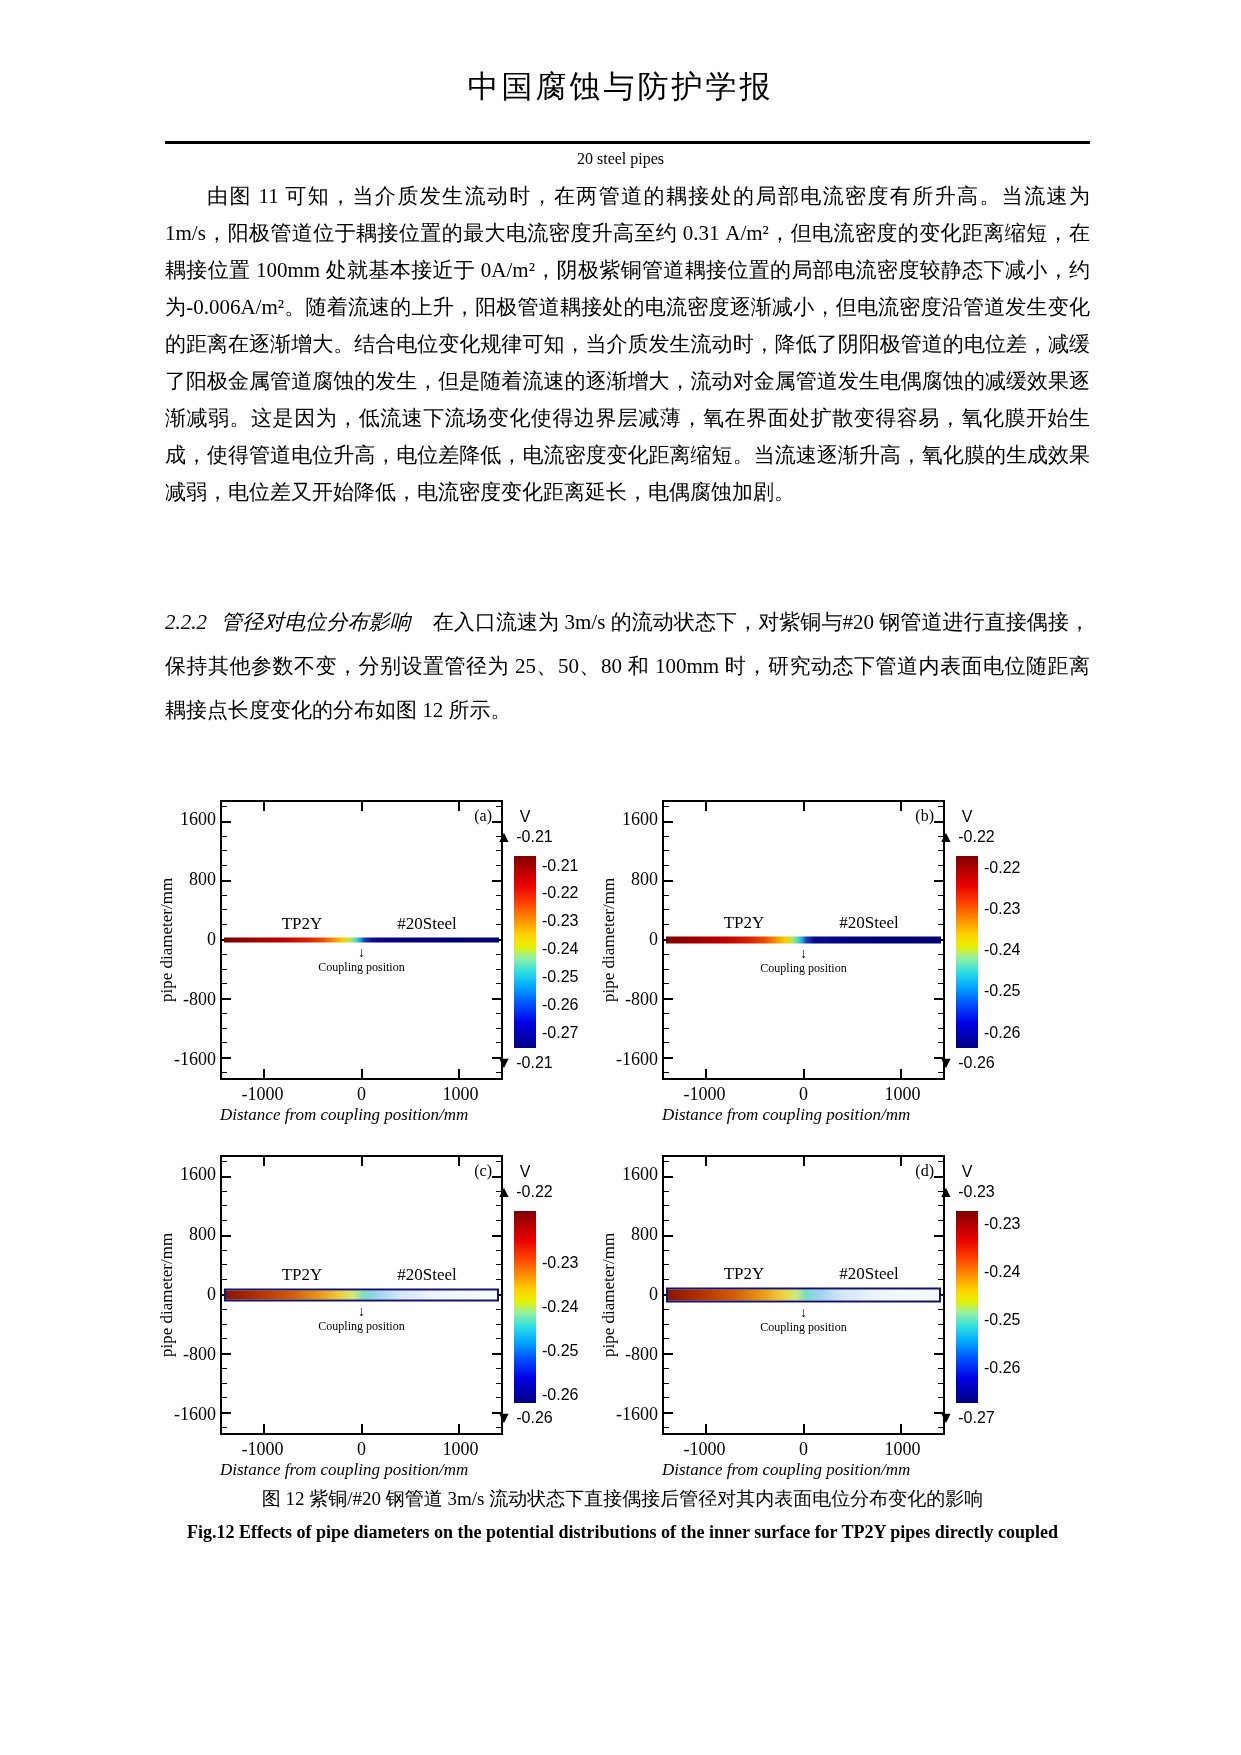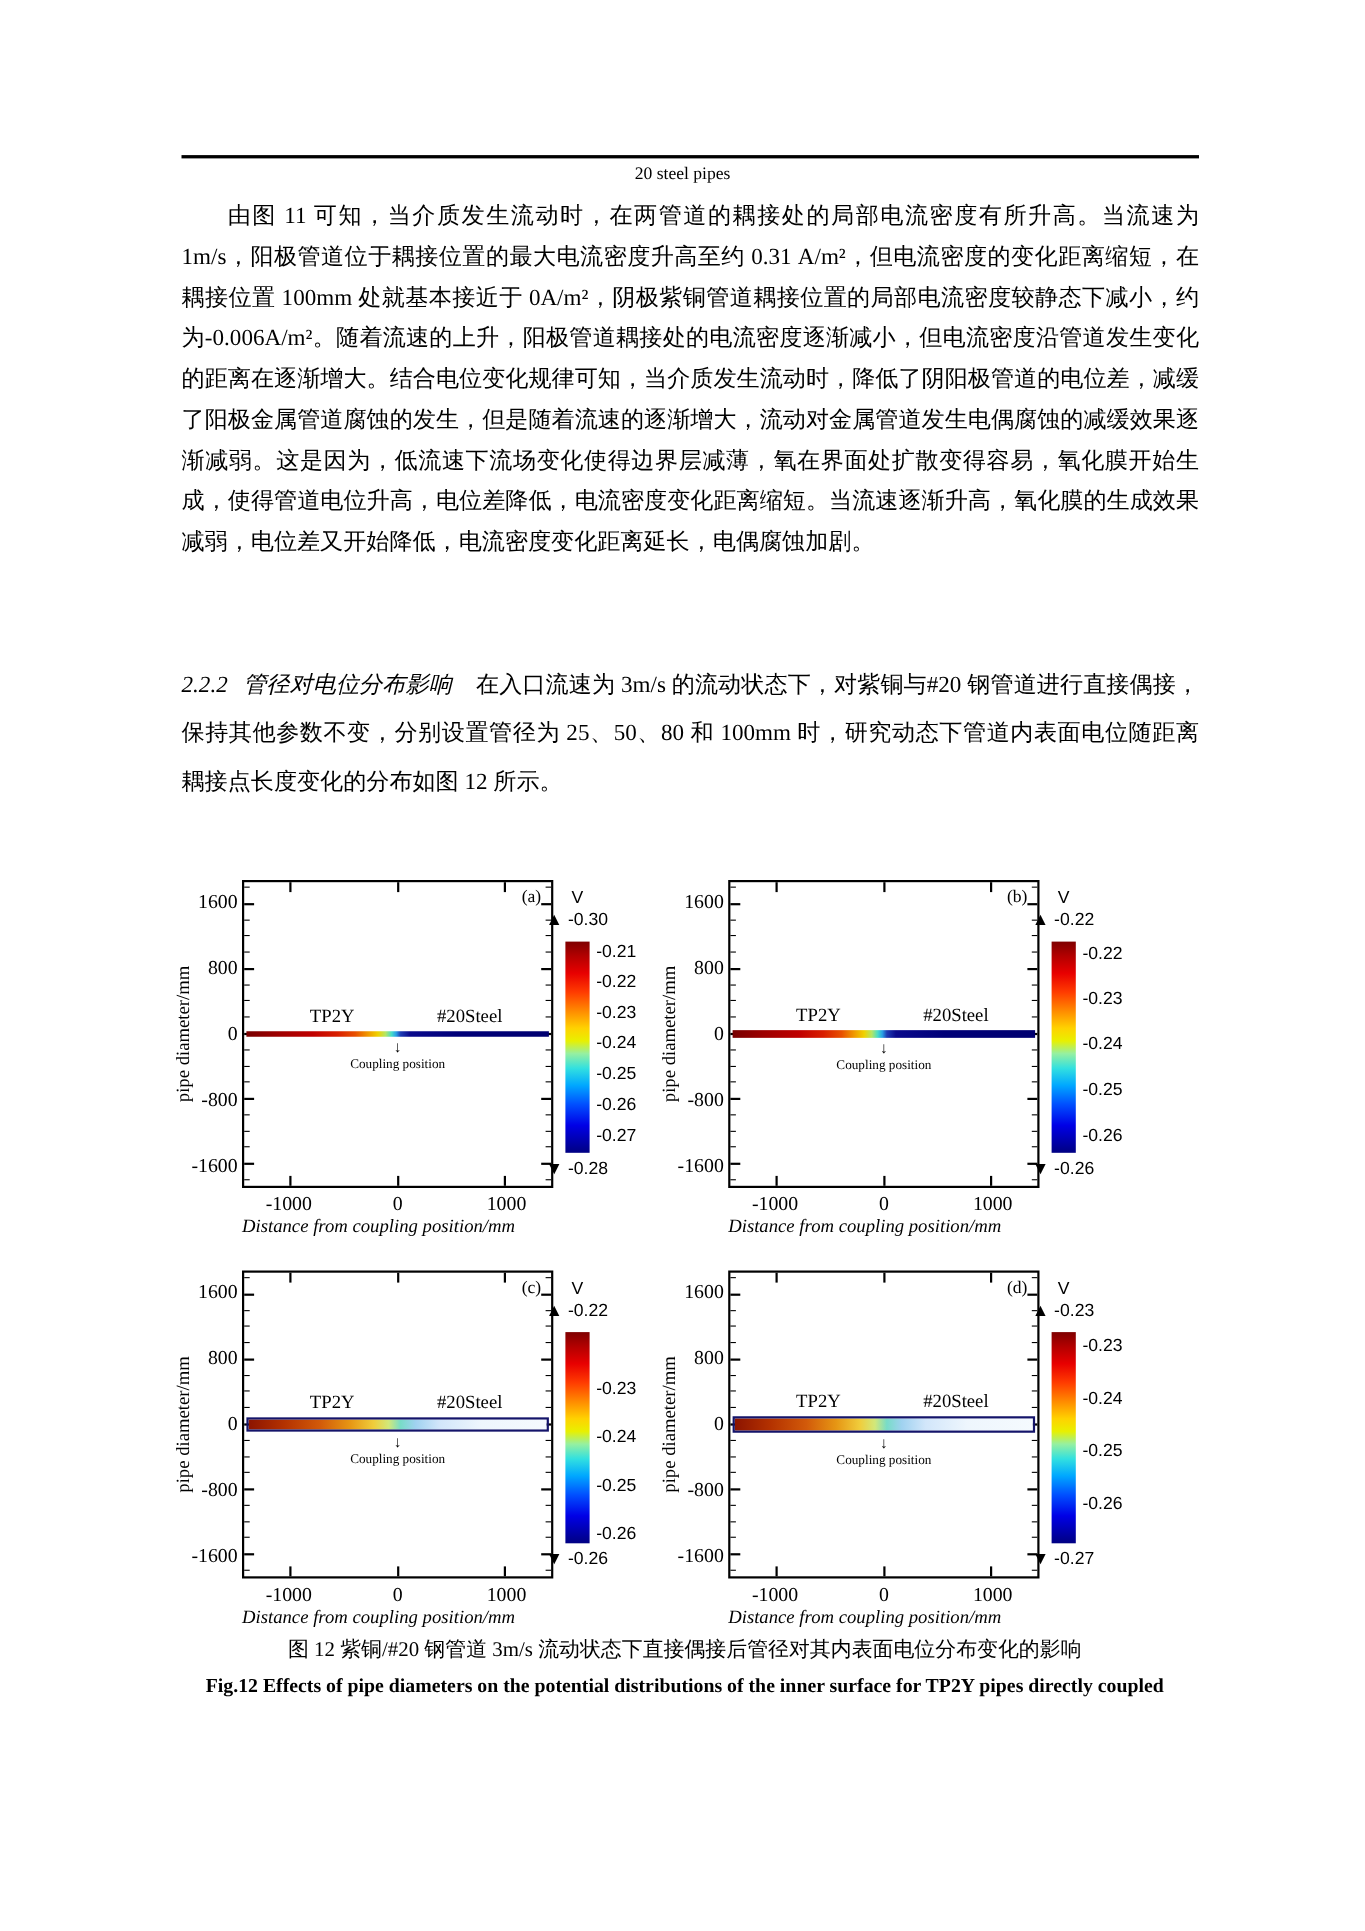--- a/index.html
+++ b/index.html
@@ -65,20 +65,21 @@
   
   .cap{position:absolute;left:155px;width:935px;text-align:center;}
   .cap-cn{top:1486px;font-size:19px;}
   .cap-en{font-size:18px;font-weight:bold;font-family:Liberation Serif, serif;}
   .cap-en1{top:1522px;} .cap-en2{top:1557px;}
 </style>
 </head>
 <body>
 
 <div class="page">
+  <div class="jt-cn">中国腐蚀与防护学报</div>
   <div class="rule"></div>
   <div class="rh">20 steel pipes</div>
 
   <p class="para1">由图 11 可知，当介质发生流动时，在两管道的耦接处的局部电流密度有所升高。当流速为 1m/s，阳极管道位于耦接位置的最大电流密度升高至约 0.31 A/m²，但电流密度的变化距离缩短，在耦接位置 100mm 处就基本接近于 0A/m²，阴极紫铜管道耦接位置的局部电流密度较静态下减小，约为-0.006A/m²。随着流速的上升，阳极管道耦接处的电流密度逐渐减小，但电流密度沿管道发生变化的距离在逐渐增大。结合电位变化规律可知，当介质发生流动时，降低了阴阳极管道的电位差，减缓了阳极金属管道腐蚀的发生，但是随着流速的逐渐增大，流动对金属管道发生电偶腐蚀的减缓效果逐渐减弱。这是因为，低流速下流场变化使得边界层减薄，氧在界面处扩散变得容易，氧化膜开始生成，使得管道电位升高，电位差降低，电流密度变化距离缩短。当流速逐渐升高，氧化膜的生成效果减弱，电位差又开始降低，电流密度变化距离延长，电偶腐蚀加剧。</p>
 
   <p class="sec"><span class="sec-head">2.2.2</span><span class="sec-head sec-title">管径对电位分布影响</span><span>在入口流速为 3m/s 的流动状态下，对紫铜与#20 钢管道进行直接偶接，保持其他参数不变，分别设置管径为 25、50、80 和 100mm 时，研究动态下管道内表面电位随距离耦接点长度变化的分布如图 12 所示。</span></p>
 
   <div id="charts">
       <div class="chart" style="left: 150px; top: 772px;">
         <div class="ylabel">pipe diameter/mm</div>
@@ -138,30 +139,30 @@
         <div class="ytl" style="top: 97.107px;">800</div>
         <div class="ytl" style="top: 157px;">0</div>
         <div class="ytl" style="top: 216.893px;">-800</div>
         <div class="ytl" style="top: 276.786px;">-1600</div>
         <div class="xtl" style="left: 82.549px;">-1000</div>
         <div class="xtl" style="left: 181.5px;">0</div>
         <div class="xtl" style="left: 280.451px;">1000</div>
         <div class="xlabel">Distance from coupling position/mm</div>
         <div class="cbar">
           <div class="cbt">V</div>
-          <div class="cbmax">▲ -0.30</div>
+          <div class="cbmax">▲ -0.21</div>
           <div class="cbbar"></div>
           <div class="cbl" style="top: 84.6px;">-0.21</div>
           <div class="cbl" style="top: 112.44px;">-0.22</div>
           <div class="cbl" style="top: 140.28px;">-0.23</div>
           <div class="cbl" style="top: 168.12px;">-0.24</div>
           <div class="cbl" style="top: 195.96px;">-0.25</div>
           <div class="cbl" style="top: 223.8px;">-0.26</div>
           <div class="cbl" style="top: 251.64px;">-0.27</div>
-          <div class="cbmin">▼ -0.28</div>
+          <div class="cbmin">▼ -0.21</div>
         </div>
       </div>
       <div class="chart" style="left: 592px; top: 772px;">
         <div class="ylabel">pipe diameter/mm</div>
         <div class="plot">
           <div class="tick l min" style="top: 98.1283%;"></div>
           <div class="tick r min" style="top: 98.1283%;"></div>
           <div class="tick l maj" style="top: 92.7807%;"></div>
           <div class="tick r maj" style="top: 92.7807%;"></div>
           <div class="tick l min" style="top: 87.4332%;"></div>

